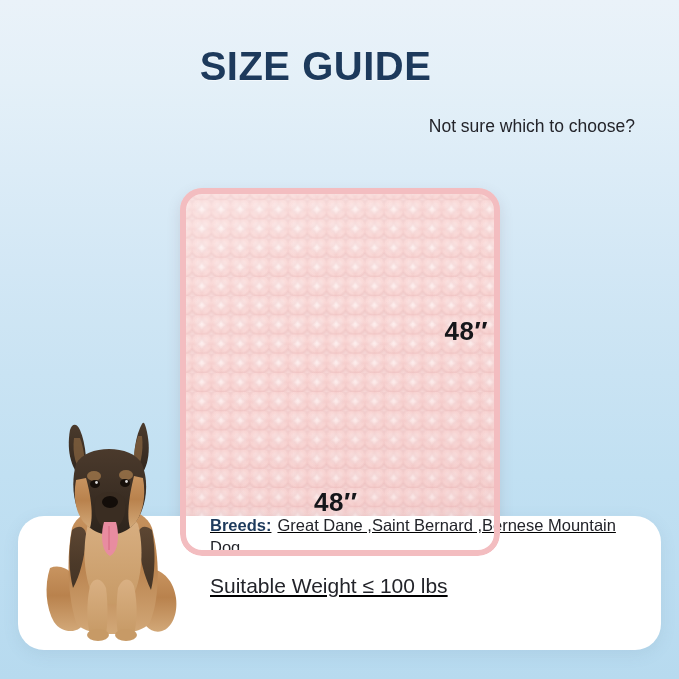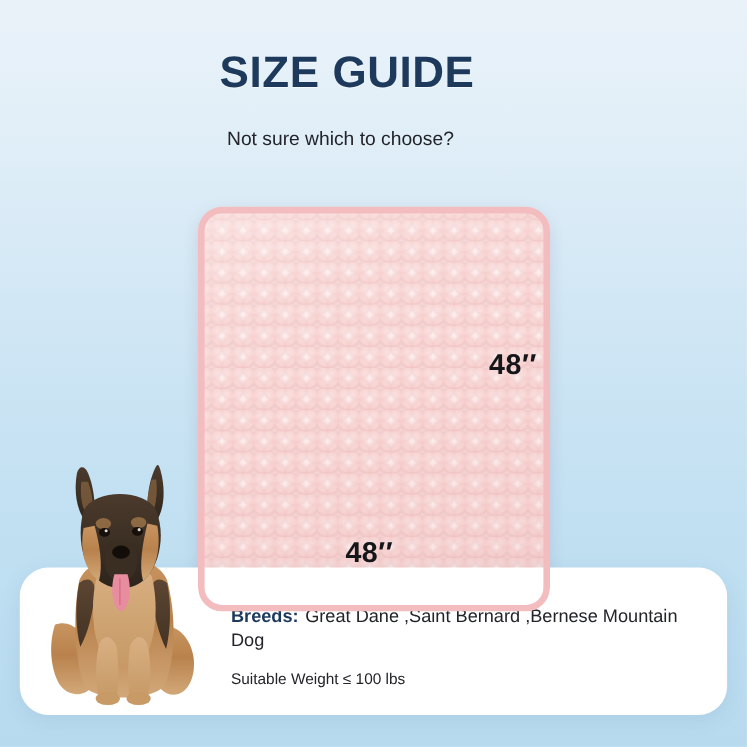--- a/index.html
+++ b/index.html
@@ -37,24 +37,24 @@
     width: 631px;
     text-align: center;
     font-size: 40px;
     font-weight: bold;
     letter-spacing: 0.5px;
     color: #1d3a5c;
     text-shadow: 0 1px 0 rgba(255,255,255,0.55);
   }
   .subtitle {
     position: absolute;
-    left: 0;
+    left: 16px;
     top: 114px;
     width: 619px;
-    text-align: center;
+    text-align: right;
     font-size: 17.5px;
     line-height: 25px;
     color: #23242a;
   }
   .subtitle .line { display: block; }
 
   
   .mat-wrap {
     position: absolute;
     left: 180px;
@@ -153,36 +153,37 @@
     top: 516px;
     width: 643px;
     height: 134px;
     background: #ffffff;
     border-radius: 26px;
     box-shadow: 0 4px 16px rgba(90, 120, 150, 0.12);
   }
   .panel-text {
     position: absolute;
     left: 210px;
-    top: 549px;
+    top: 514px;
     width: 430px;
+    text-decoration: underline;
   }
   .breeds-row {
     font-size: 16.5px;
     line-height: 22px;
     color: #23242a;
     margin-bottom: 16px;
   }
   .breeds-label {
     font-weight: bold;
     color: #1d3a5c;
     margin-right: 6px;
   }
   .weight-row {
-    font-size: 14px;
+    font-size: 21px;
     color: #23242a;
   }
 
   
   .dog {
     position: absolute;
     left: 42px;
     top: 418px;
     width: 142px;
     height: 224px;

